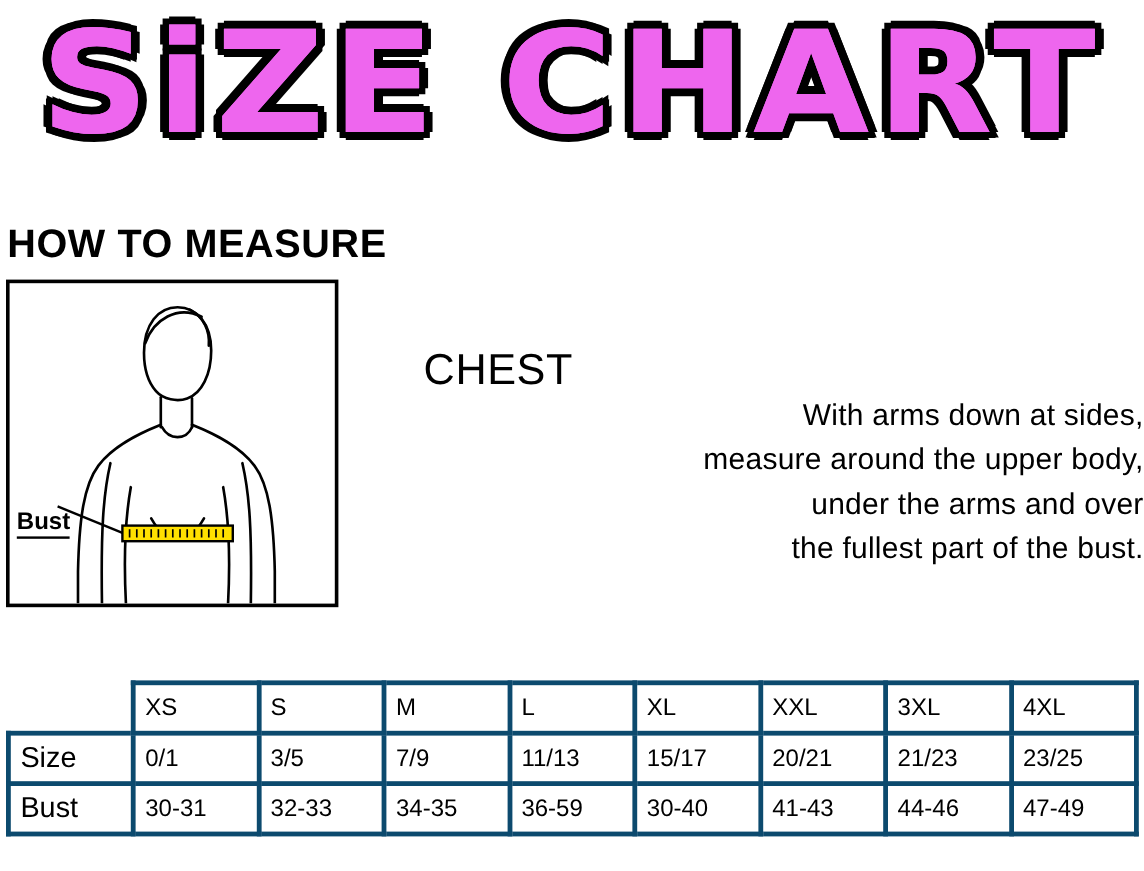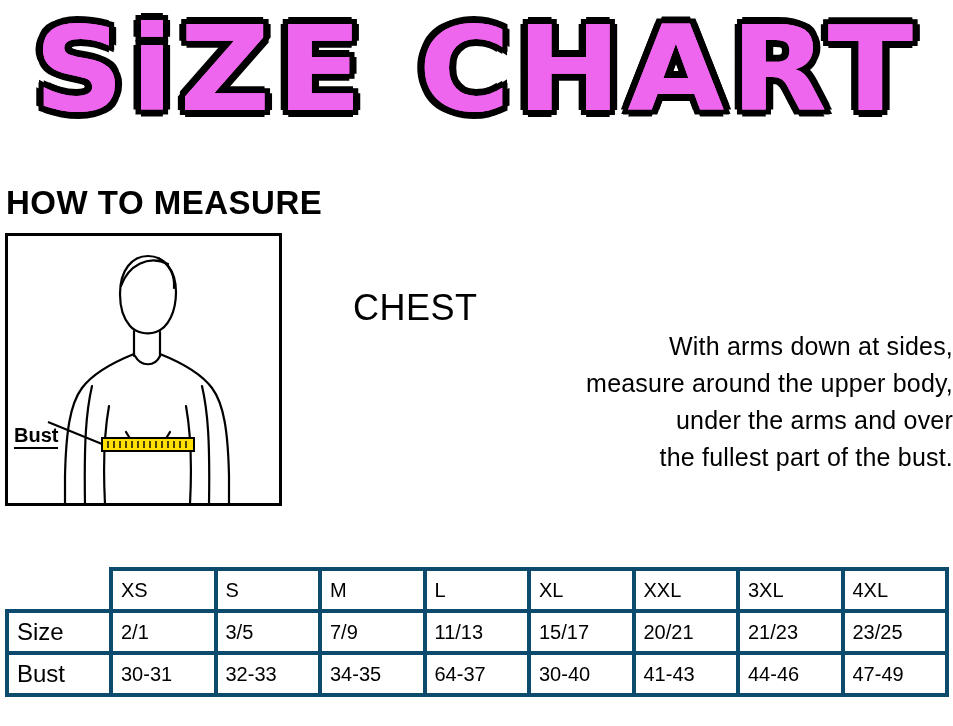--- a/index.html
+++ b/index.html
@@ -216,34 +216,34 @@
       <td class="colhead">S</td>
       <td class="colhead">M</td>
       <td class="colhead">L</td>
       <td class="colhead">XL</td>
       <td class="colhead">XXL</td>
       <td class="colhead">3XL</td>
       <td class="colhead">4XL</td>
     </tr>
     <tr>
       <td class="rowhead">Size</td>
-      <td>2/1</td>
+      <td>0/1</td>
       <td>3/5</td>
       <td>7/9</td>
       <td>11/13</td>
       <td>15/17</td>
       <td>20/21</td>
       <td>21/23</td>
       <td>23/25</td>
     </tr>
     <tr>
       <td class="rowhead">Bust</td>
       <td>30-31</td>
       <td>32-33</td>
       <td>34-35</td>
-      <td>64-37</td>
+      <td>36-59</td>
       <td>30-40</td>
       <td>41-43</td>
       <td>44-46</td>
       <td>47-49</td>
     </tr>
   </tbody>
 </table>
 
 </body></html>

